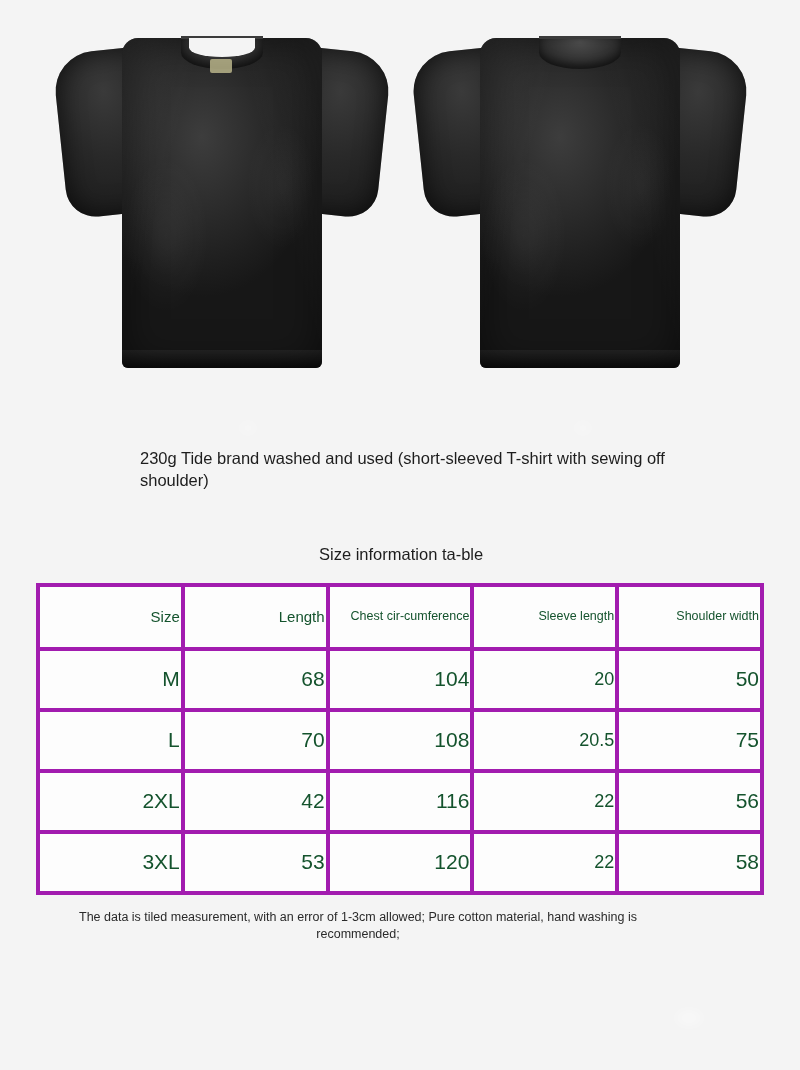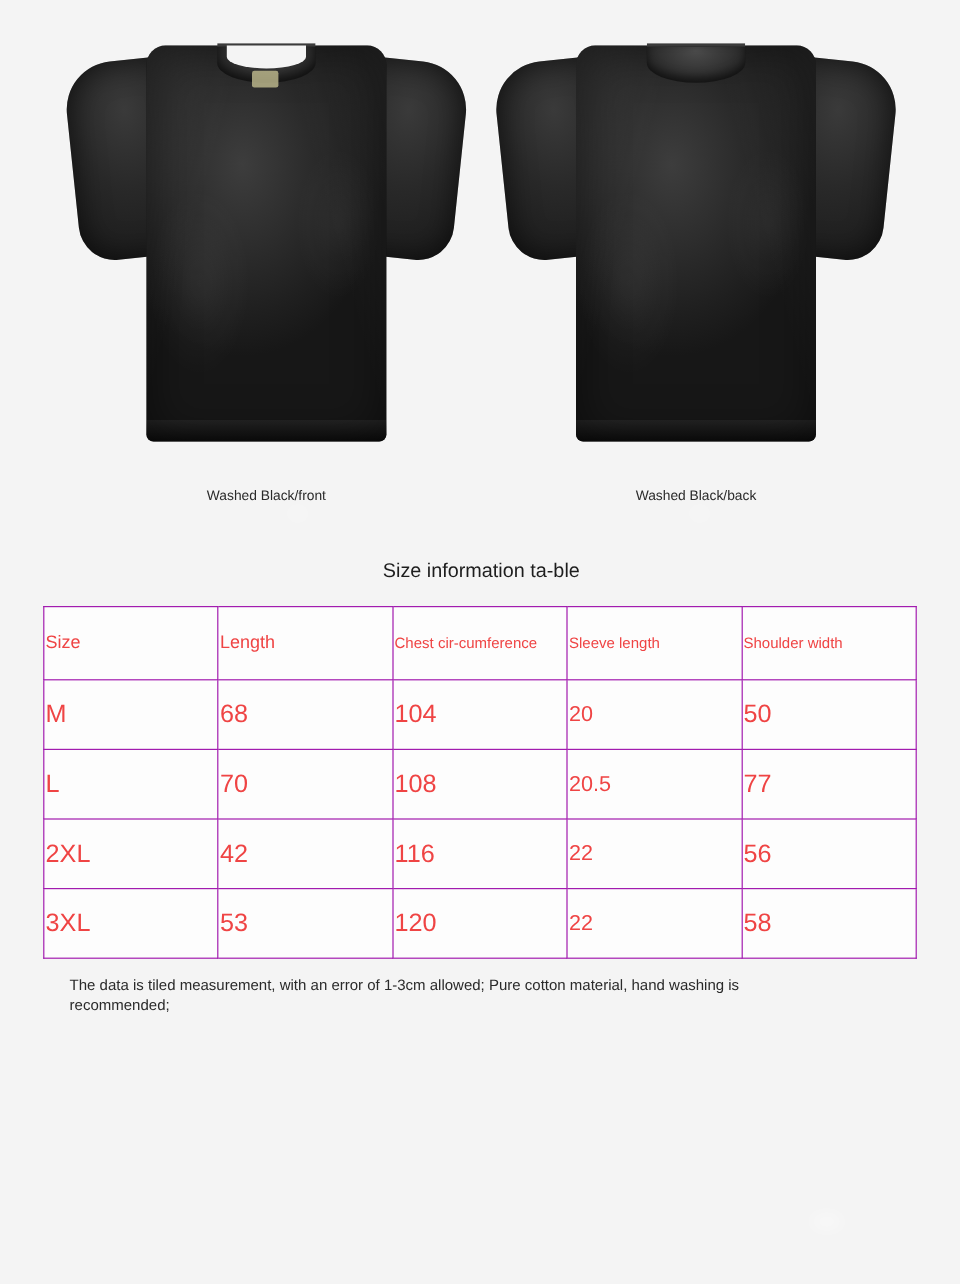--- a/index.html
+++ b/index.html
@@ -159,40 +159,40 @@
   .desc-line-2 {
     font-size: 17.5px;
     color: #1d1d1d;
     text-align: center;
     margin-top: 26px;
     padding-left: 20px;
   }
 
   
   .table-title {
-    margin-top: 66px;
+    margin-top: 52px;
     text-align: center;
     font-size: 16.5px;
     color: #1d1d1d;
     line-height: 1.28;
     padding-left: 14px;
   }
   .table-title span { display: inline-block; width: 176px; text-align: left; }
 
   .size-table {
     margin: 18px 36px 0 36px;
     width: 728px;
     border-collapse: collapse;
     background: #fbfbfb;
     table-layout: fixed;
   }
   .size-table th, .size-table td {
-    border: 1px solid #a21caf;
-    text-align: left;
-    color: #ef4444;
+    border: 4px solid #a21caf;
+    text-align: right;
+    color: #14532d;
     background: #fdfdfd;
   }
   .size-table thead th {
     height: 58px;
     font-weight: normal;
     font-size: 12.5px;
     line-height: 1.15;
   }
   .size-table thead th.big {
     font-size: 15px;
@@ -205,20 +205,21 @@
     font-size: 18px;
     margin-top: 20px;
   }
 
   .table-note {
     margin: 14px 36px 0 58px;
     font-size: 12.5px;
     line-height: 1.35;
     color: #2a2a2a;
     width: 600px;
+    text-align: center;
   }
 
   
   .wm {
     position: absolute;
     border-radius: 50%;
     background: rgba(255,255,255,0.5);
     filter: blur(6px);
     pointer-events: none;
   }
@@ -237,37 +238,36 @@
     <div class="shirt-figure front">
       <div class="shirt-art">
         <div class="sleeve left"></div>
         <div class="sleeve right"></div>
         <div class="tee-body"></div>
         <div class="hem"></div>
         <div class="collar"></div>
         <div class="collar-inner"></div>
         <div class="neck-tag"></div>
       </div>
-      <div class="shirt-caption">Washed Black/front</div>
     </div>
 
     <div class="shirt-figure back">
       <div class="shirt-art">
         <div class="sleeve left"></div>
         <div class="sleeve right"></div>
         <div class="tee-body"></div>
         <div class="hem"></div>
         <div class="collar" style="background:radial-gradient(ellipse at 50% 10%, #4b4b4b 0%, #2e2e2e 60%, #232323 100%);"></div>
       </div>
-      <div class="shirt-caption">Washed Black/back</div>
     </div>
 
   </div>
 
   <div class="desc-block">
+    <div class="desc-line-1">230g Tide brand washed and used (short-sleeved T-shirt with sewing off shoulder)</div>
   </div>
 
   <div class="table-title"><span>Size information ta-ble</span></div>
 
   <table class="size-table">
     <thead>
       <tr>
         <th class="big">Size</th>
         <th class="big">Length</th>
         <th>Chest cir-cumference</th>
@@ -281,21 +281,21 @@
         <td>68</td>
         <td>104</td>
         <td class="small">20</td>
         <td>50</td>
       </tr>
       <tr>
         <td>L</td>
         <td>70</td>
         <td>108</td>
         <td class="small">20.5</td>
-        <td>77</td>
+        <td>75</td>
       </tr>
       <tr>
         <td>2XL</td>
         <td>42</td>
         <td>116</td>
         <td class="small">22</td>
         <td>56</td>
       </tr>
       <tr>
         <td>3XL</td>

